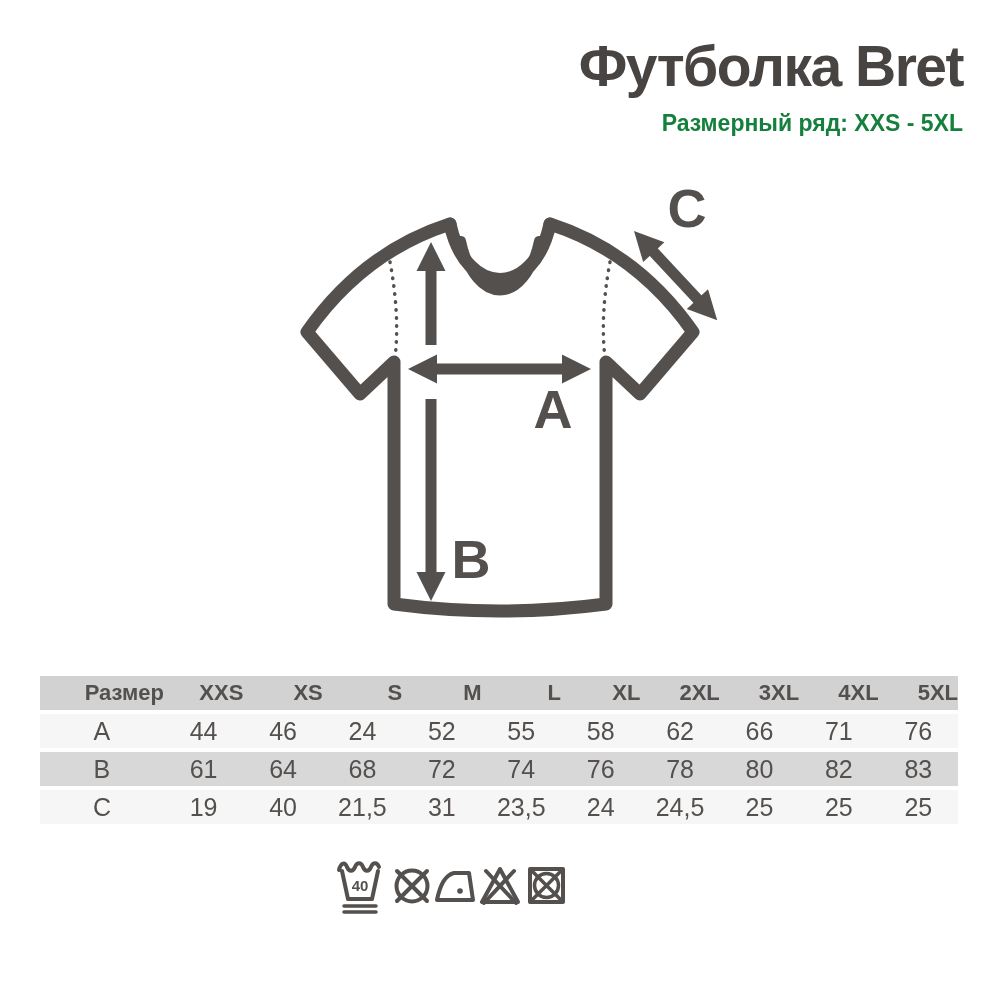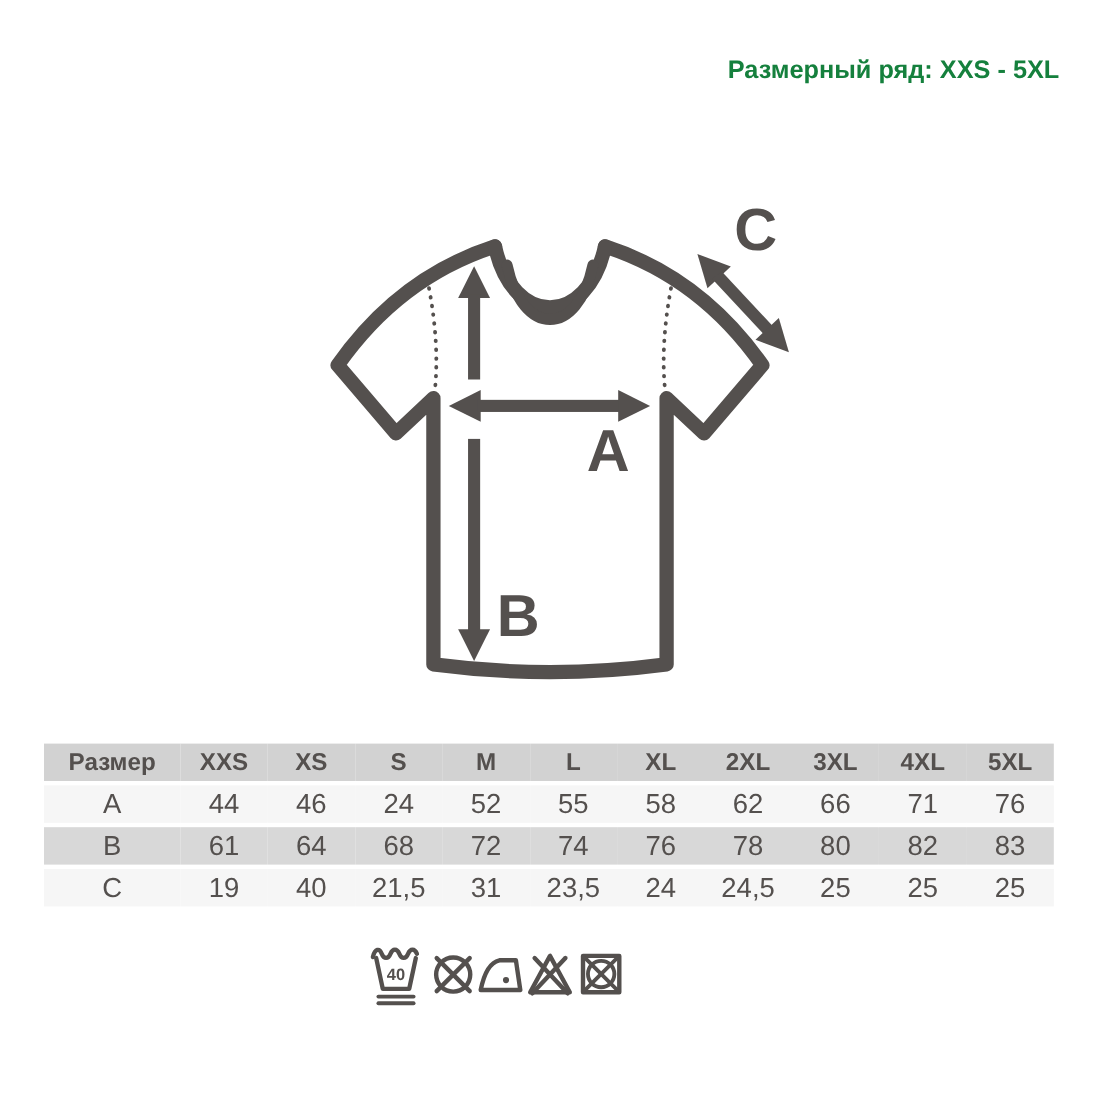--- a/index.html
+++ b/index.html
@@ -13,36 +13,37 @@
   .subtitle { margin-top:14px; font-size:23px; font-weight:bold; color:#15803d; }
   
   .tshirt-svg { position:absolute; left:270px; top:175px; width:500px; height:485px; }
   .tshirt-svg text { font-family:"Liberation Sans", sans-serif; font-weight:bold; fill:#54504e; }
   
   .size-table {
     position:absolute; left:40px; top:672px; width:918px;
     border-collapse:separate; border-spacing:0 4px;
     font-size:25px; color:#54504e; table-layout:fixed;
   }
-  .size-table th { height:34px; padding:0; background:#d2d2d2; font-size:22px; font-weight:bold; text-align:center; }
+  .size-table th { height:34px; padding:0; background:#d2d2d2; font-size:22px; font-weight:bold; text-align:right; }
   .size-table td { height:34px; padding:0; text-align:center; }
   .size-table tr.light td { background:#f6f6f6; }
   .size-table tr.stripe td { background:#d8d8d8; }
   col.label-col { width:13.5%; }
   
   .care-label { position:absolute; left:40px; top:876px; font-size:25px; font-weight:bold; color:#4a4644; }
   .care-svg { position:absolute; left:335px; top:856px; width:240px; height:72px; }
   .care-svg text { font-family:"Liberation Sans", sans-serif; font-weight:bold; fill:#54504e; }
 </style>
 </head>
 <body>
 
 <div class="page">
 
   <div class="header">
+    <div class="title">Футболка Bret</div>
     <div class="subtitle">Размерный ряд: XXS - 5XL</div>
   </div>
 
   <svg class="tshirt-svg" viewBox="270 175 500 485">
     <g fill="none" stroke="#54504e" stroke-width="13" stroke-linejoin="round" stroke-linecap="round">
       <path d="M450,224 Q363,252 307,332 L360,394 L394,362 L394,604 Q500,618 606,604 L606,362 L640,394 L693,332 Q637,252 550,224"></path>
       <path d="M450,224 C466,298 534,298 550,224"></path>
       <path d="M461,241 C475,307 525,307 539,241" stroke-width="10"></path>
     </g>
     <g fill="none" stroke="#54504e" stroke-width="3.5" stroke-linecap="round" stroke-dasharray="0.5,7.5">

